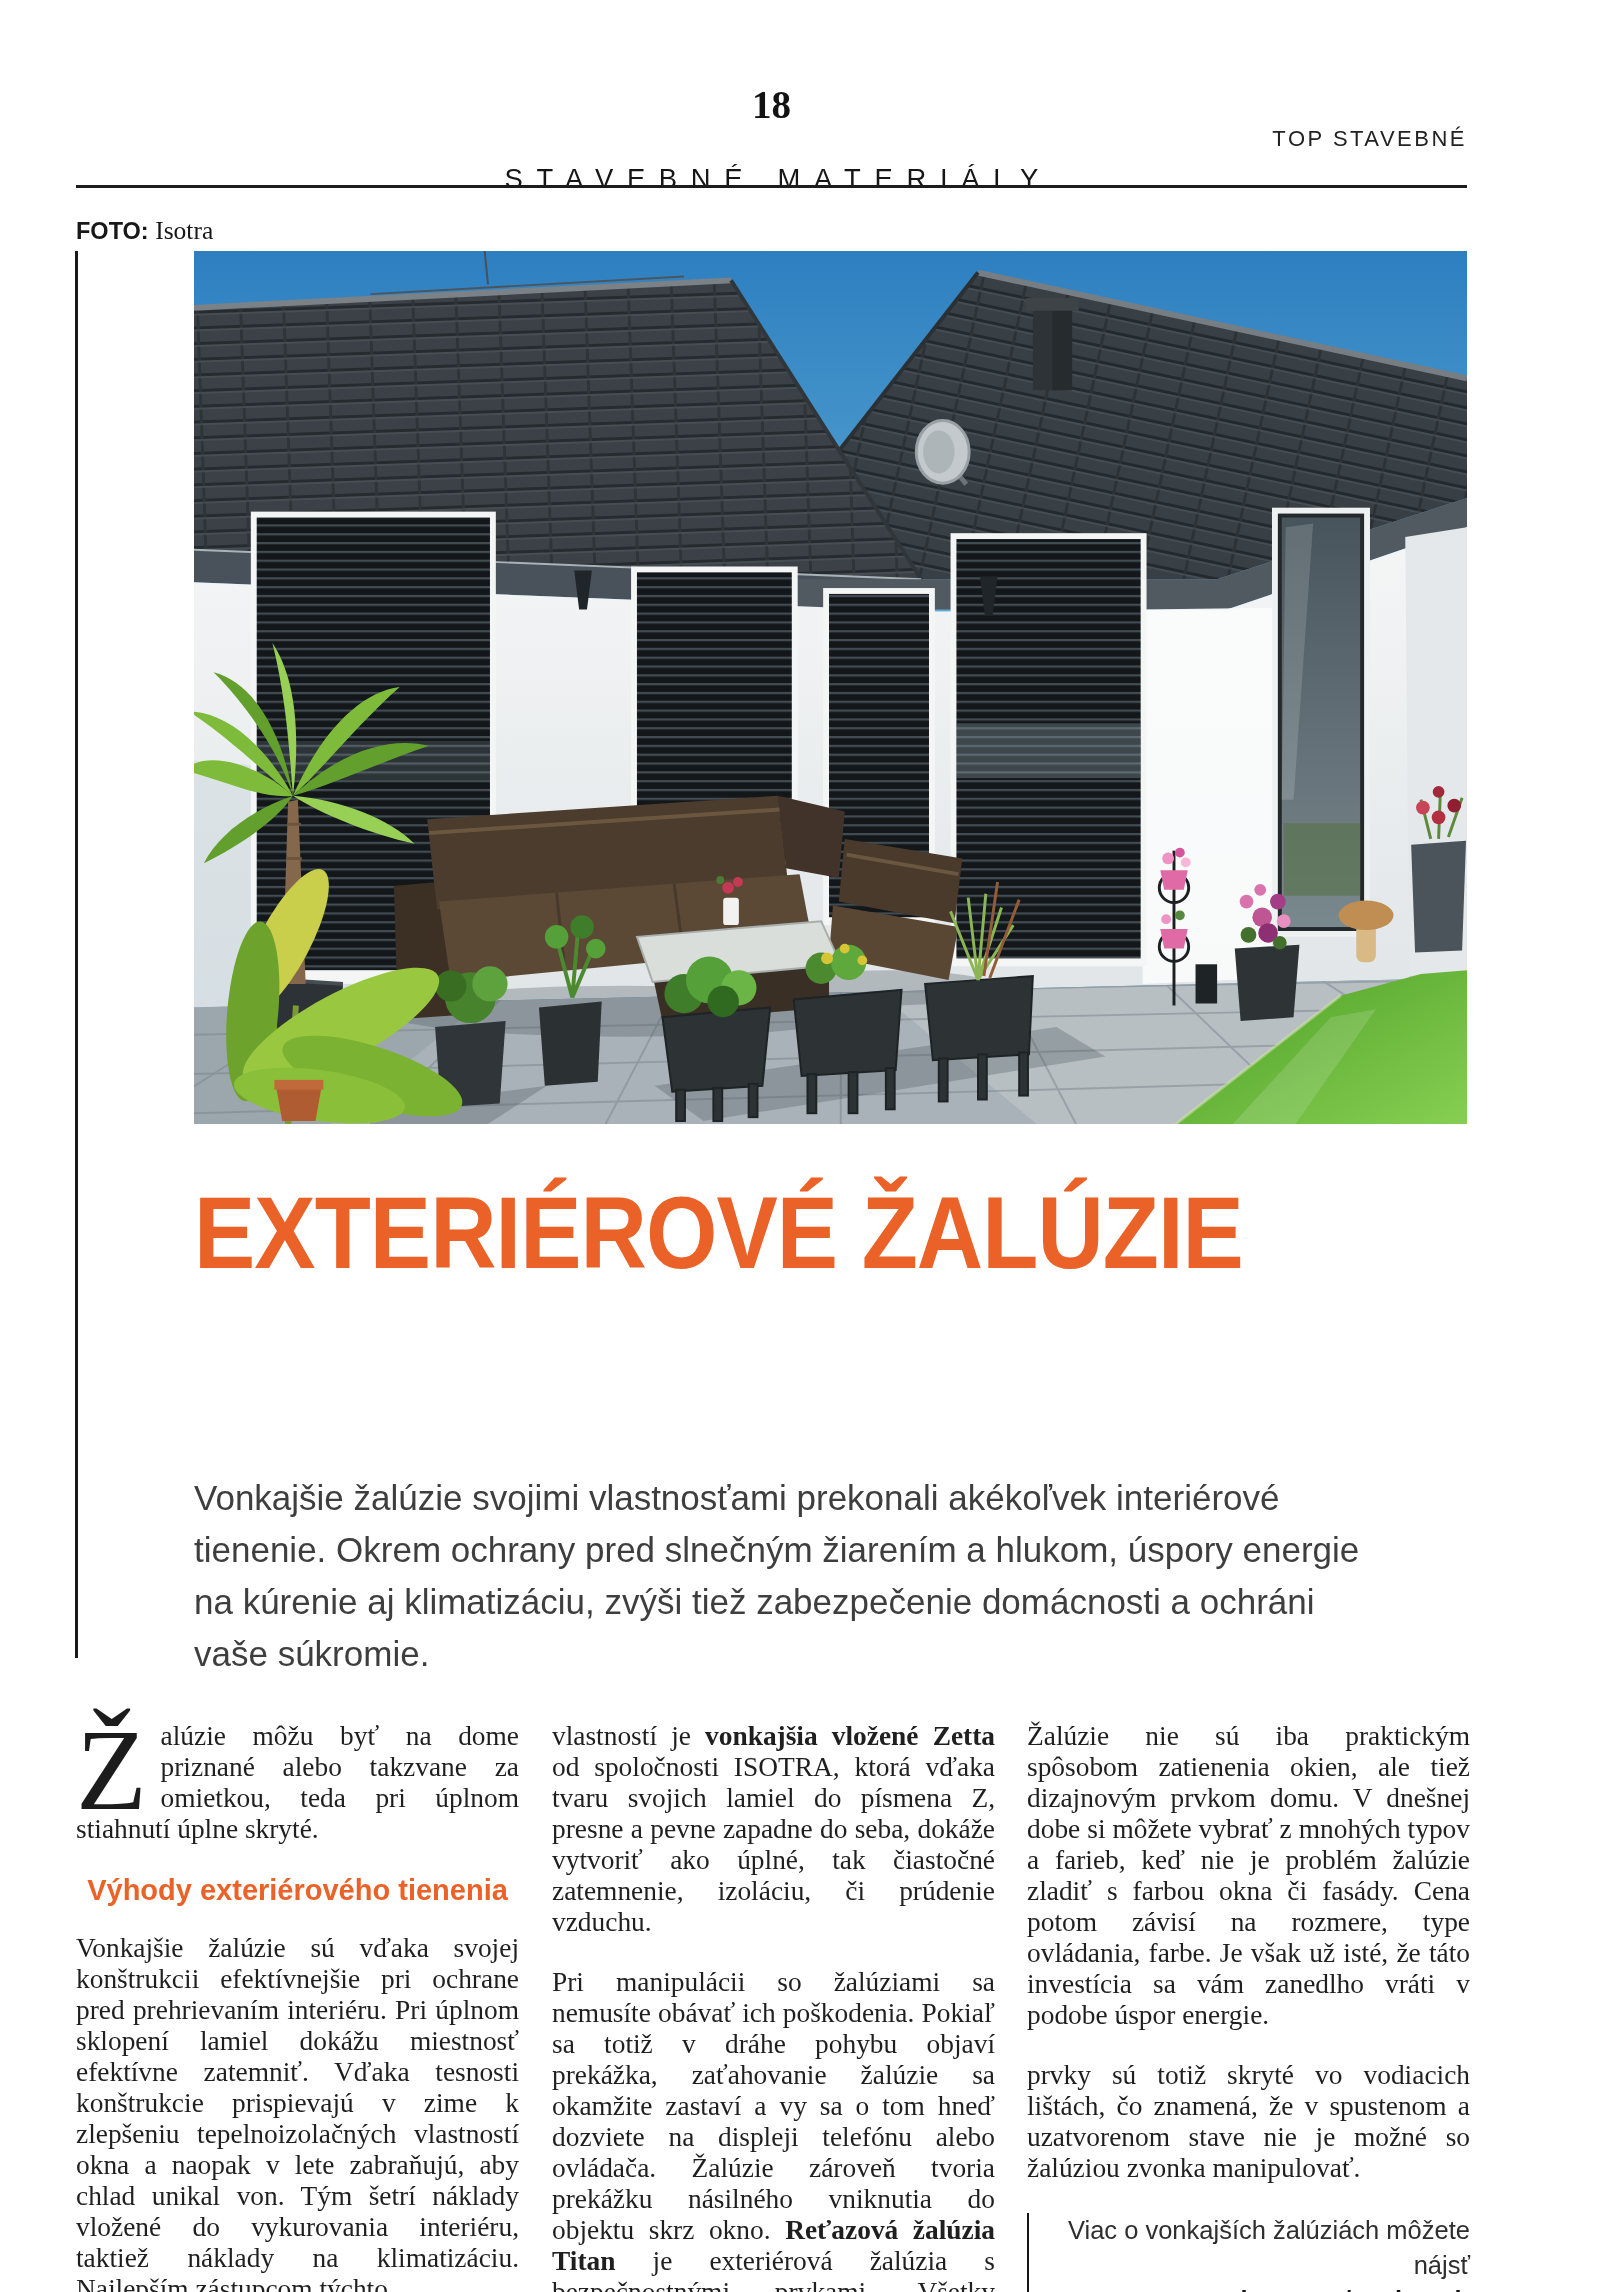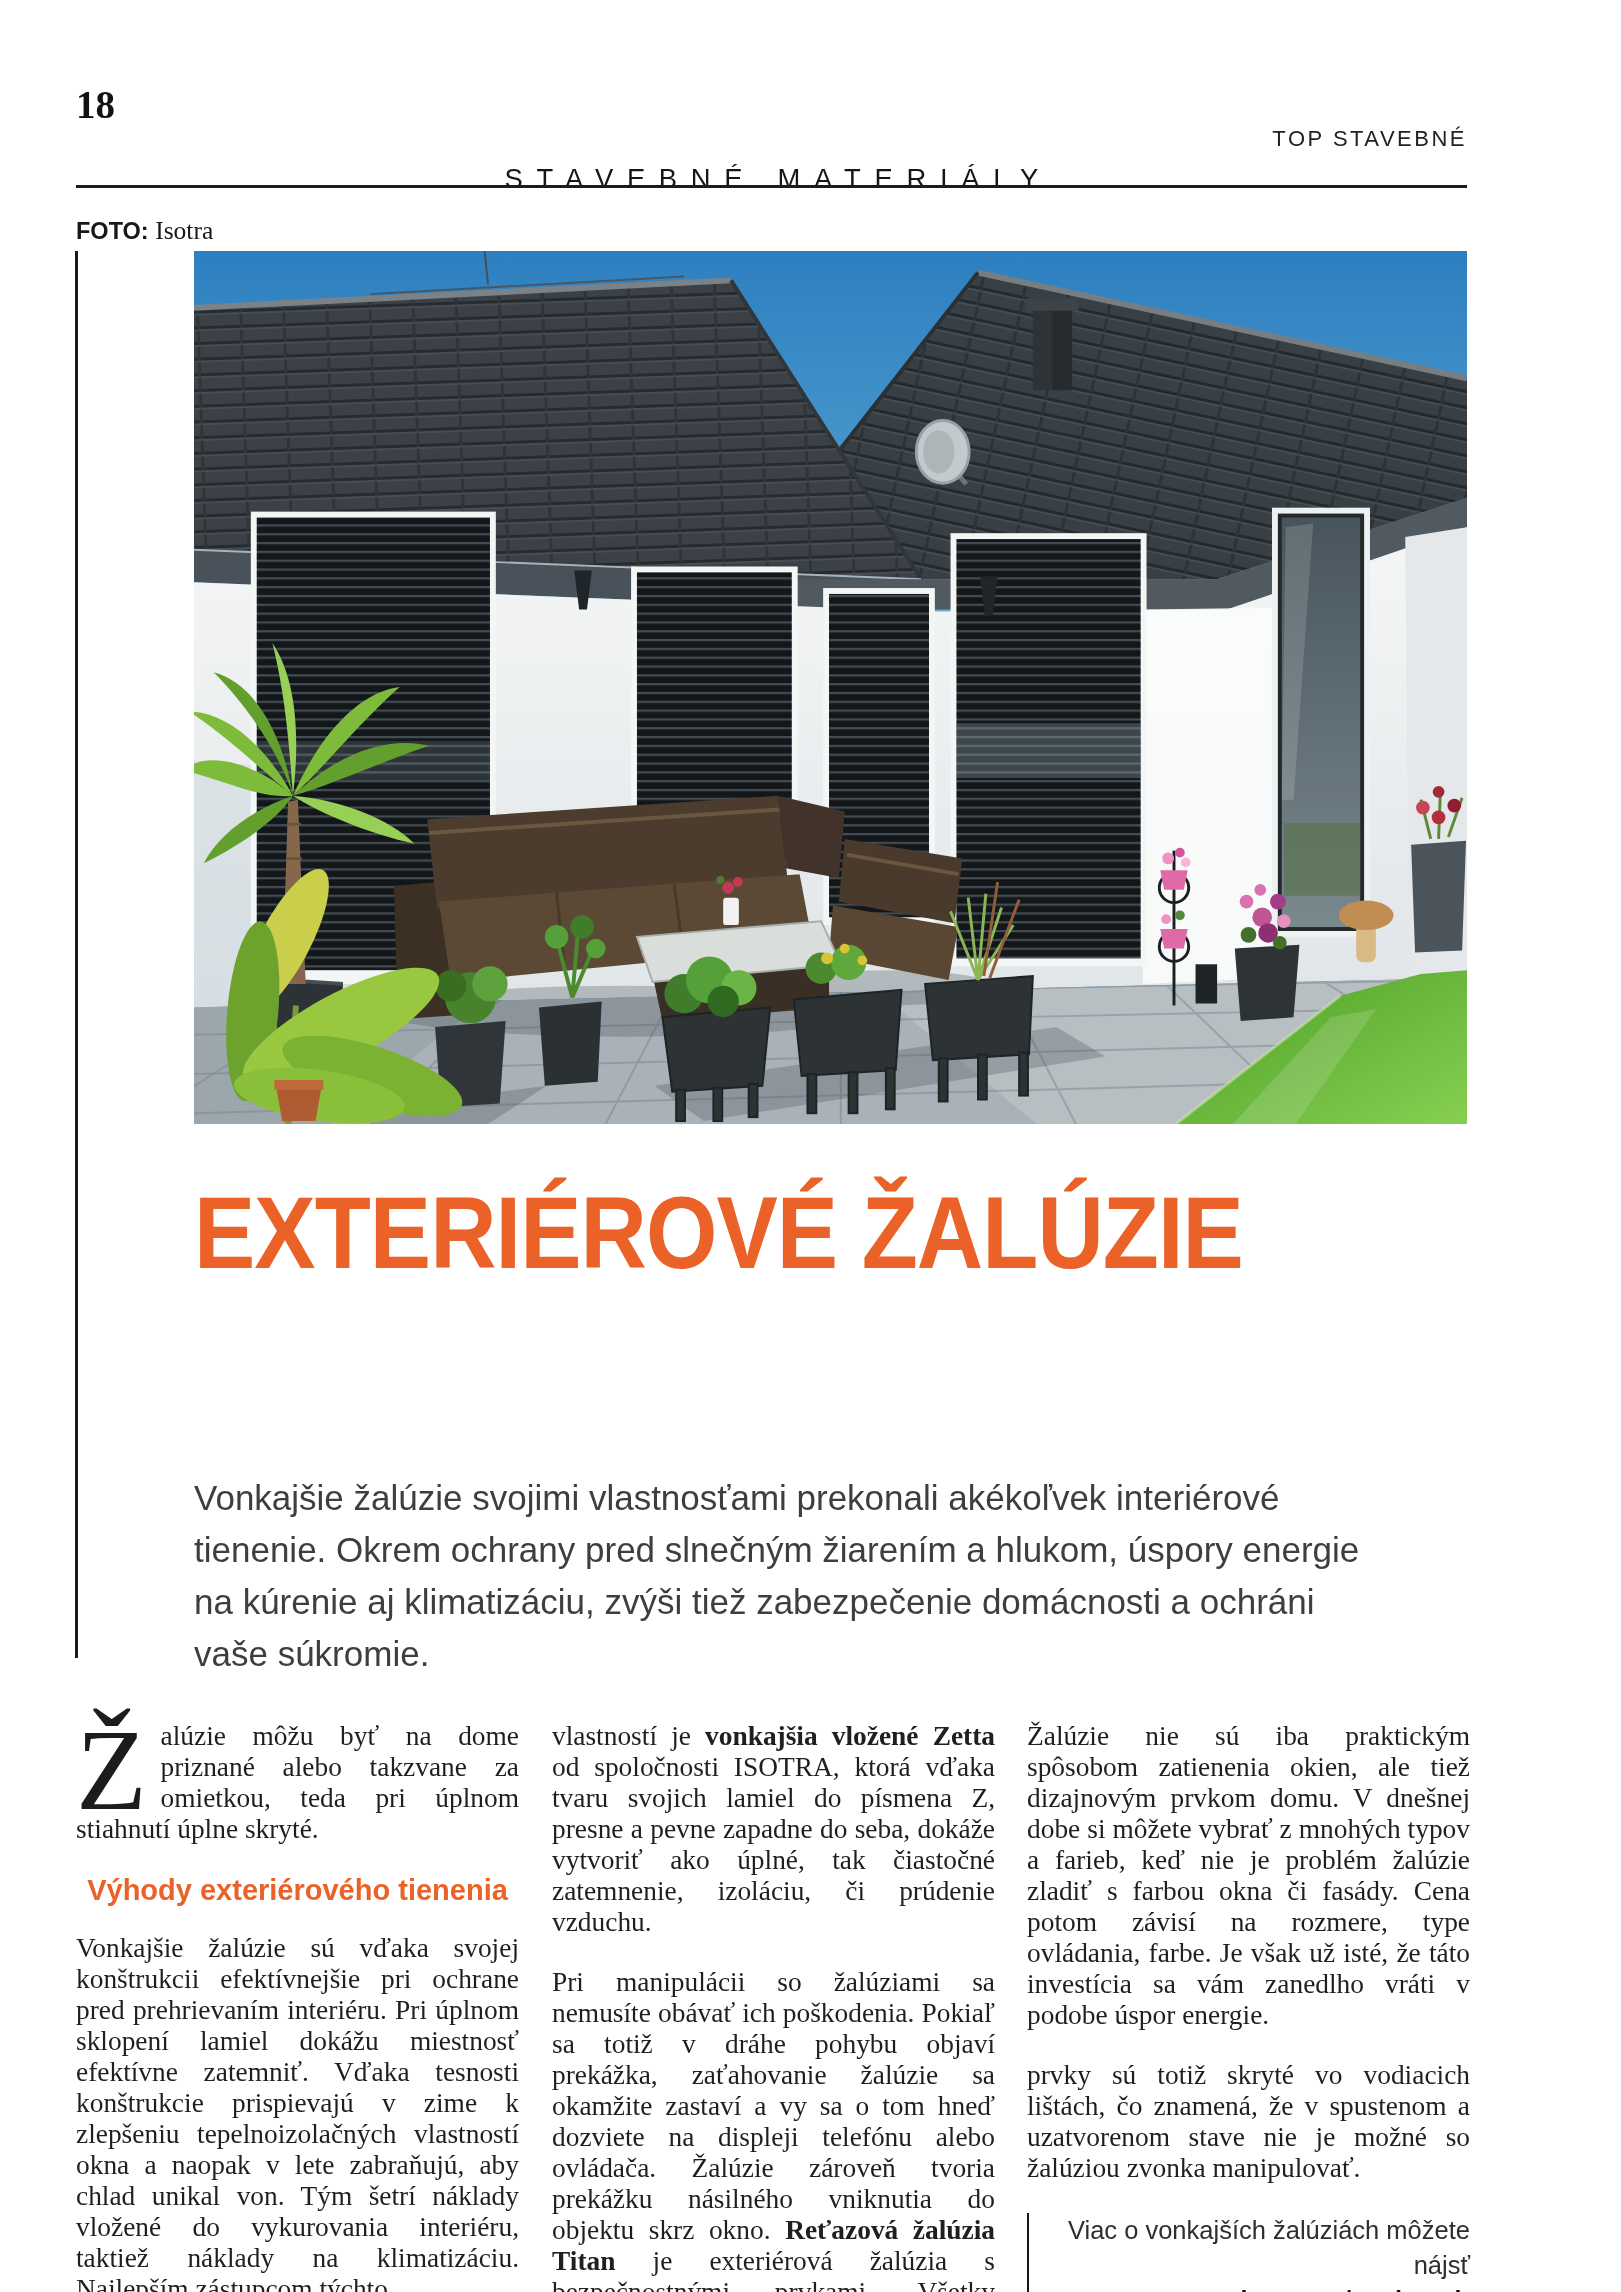--- a/index.html
+++ b/index.html
@@ -1,19 +1,19 @@
 <!DOCTYPE html>
 <html lang="sk" style="--accent: #EA6228;"><head>
 <meta charset="utf-8">
 <style>
   html,body{margin:0;padding:0;background:#ffffff;}
   .page{position:relative;width:1621px;height:2293px;background:#ffffff;overflow:hidden;
         font-family:"Liberation Sans",sans-serif;color:#1f1f1f;}
   
-  .pagenum{position:absolute;left:76px;top:82px;width:1391px;
+  .pagenum{position:absolute;left:76px;top:82px;width:1391px;text-align:center;
            font-family:"Liberation Serif",serif;font-weight:700;font-size:39px;color:#121212;}
   .kicker{position:absolute;left:76px;top:131px;width:1391px;text-align:center;
           font-size:27.4px;font-weight:400;letter-spacing:13.7px;color:#161616;padding-left:13.7px;box-sizing:border-box;margin-top:32px;}
   .corner{position:absolute;right:154px;top:126px;font-size:22px;letter-spacing:2.5px;color:#222;}
   .headrule{position:absolute;left:76px;top:185px;width:1391px;height:2.9px;background:#1c1c1c;}
   .credit{position:absolute;left:76px;top:216px;width:1391px;font-size:23.5px;color:#181818;}
   .credit .flab{font-weight:700;}
   .credit .fval{font-family:"Liberation Serif",serif;font-size:25.5px;}
   
   .photo{position:absolute;left:194px;top:251px;width:1273px;height:873px;overflow:hidden;background:#4596c9;}

